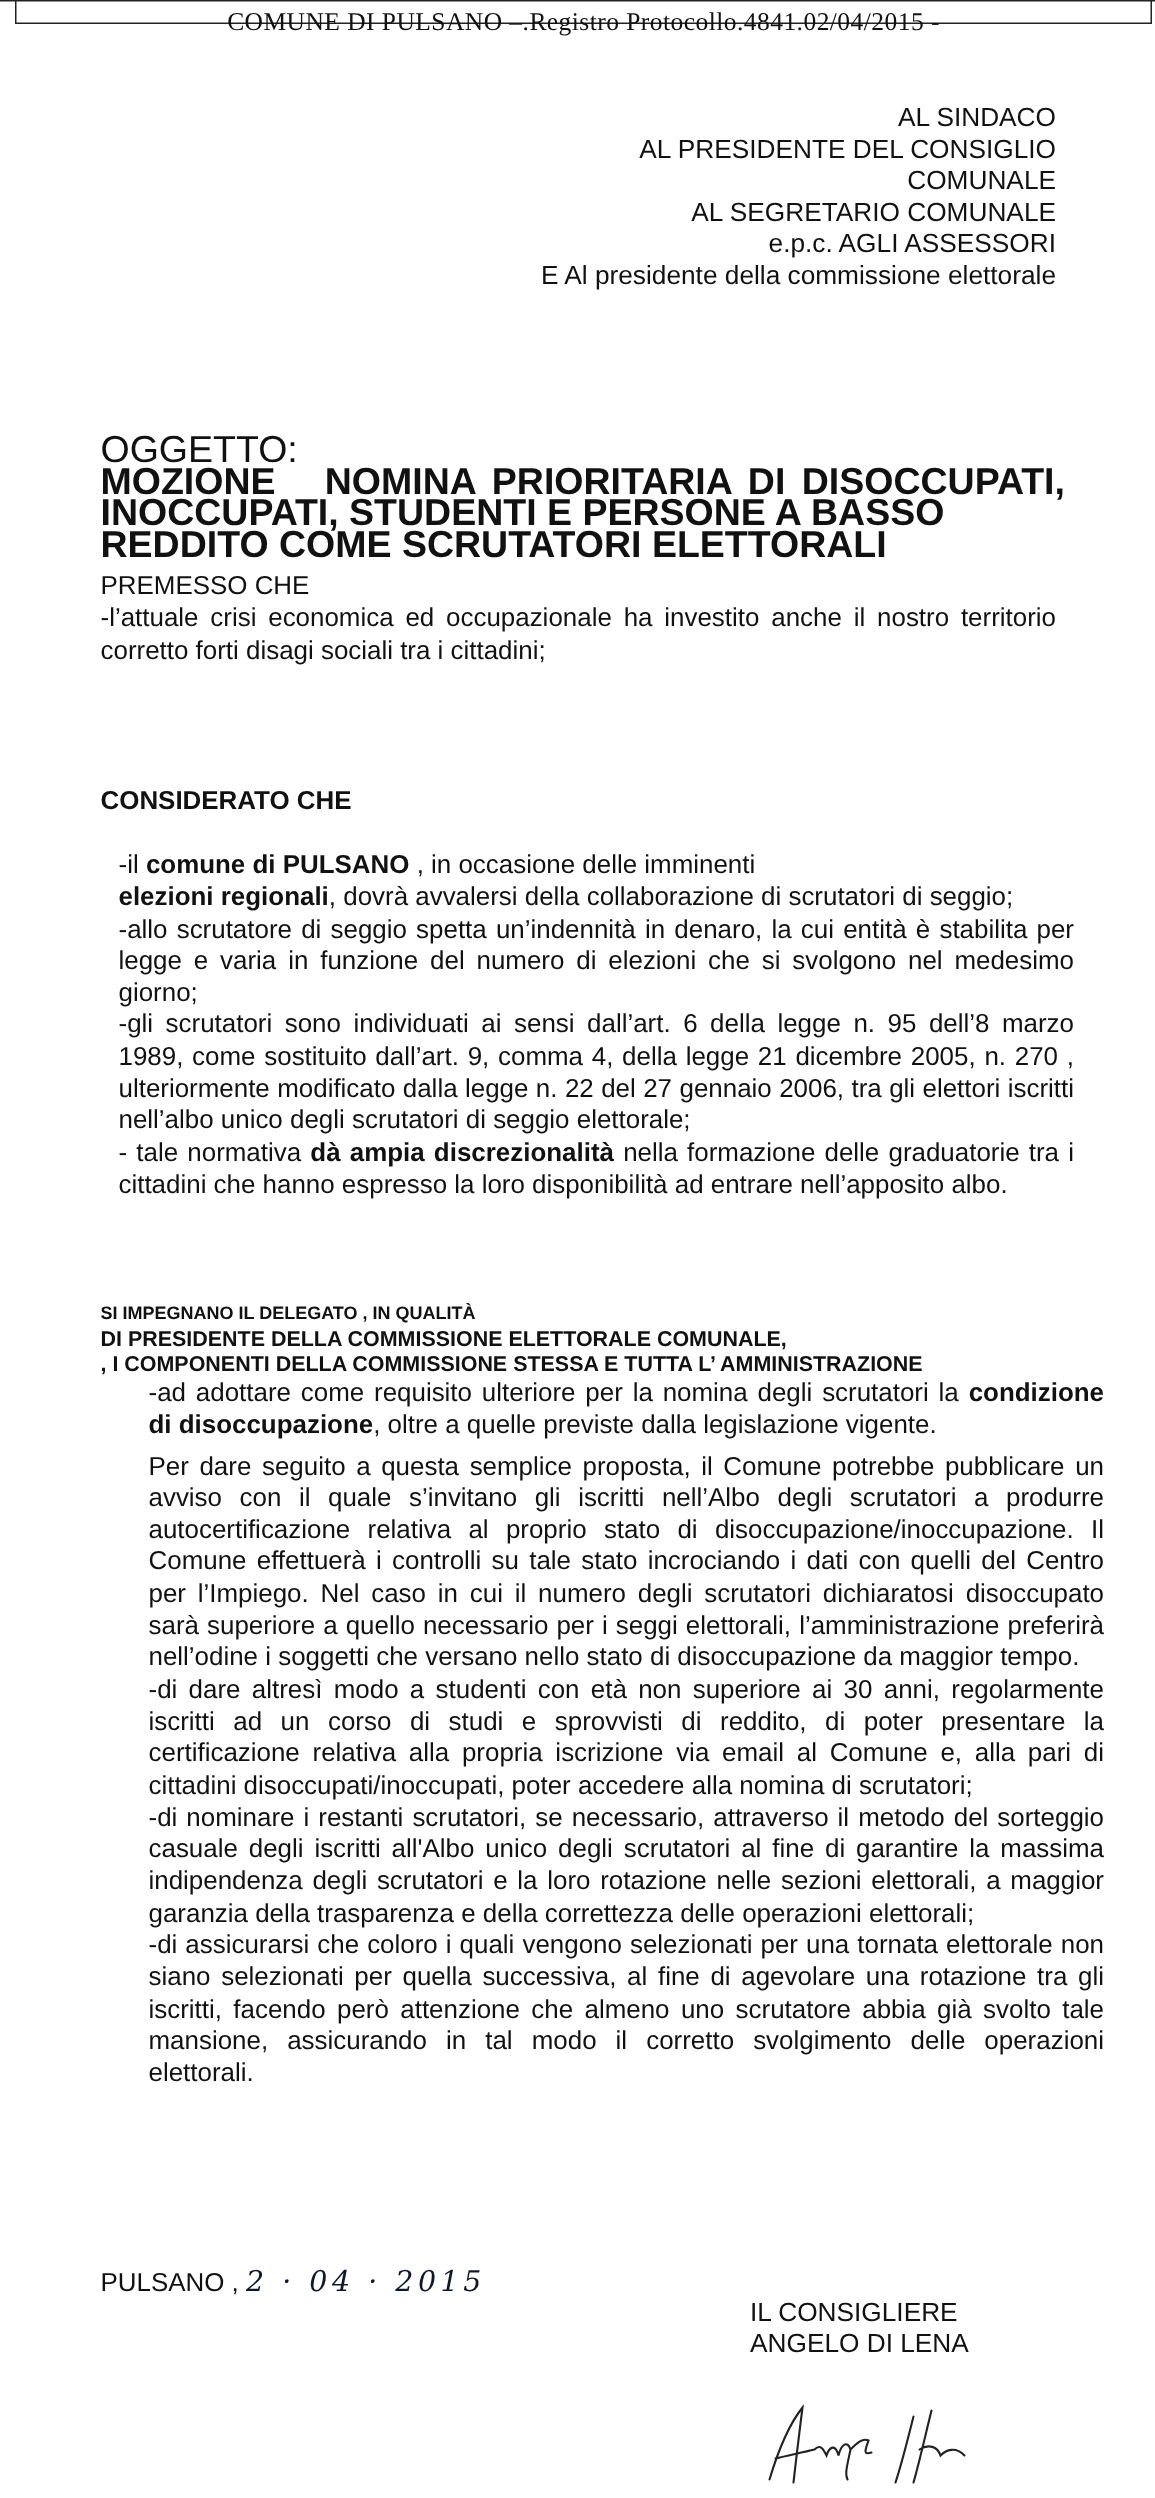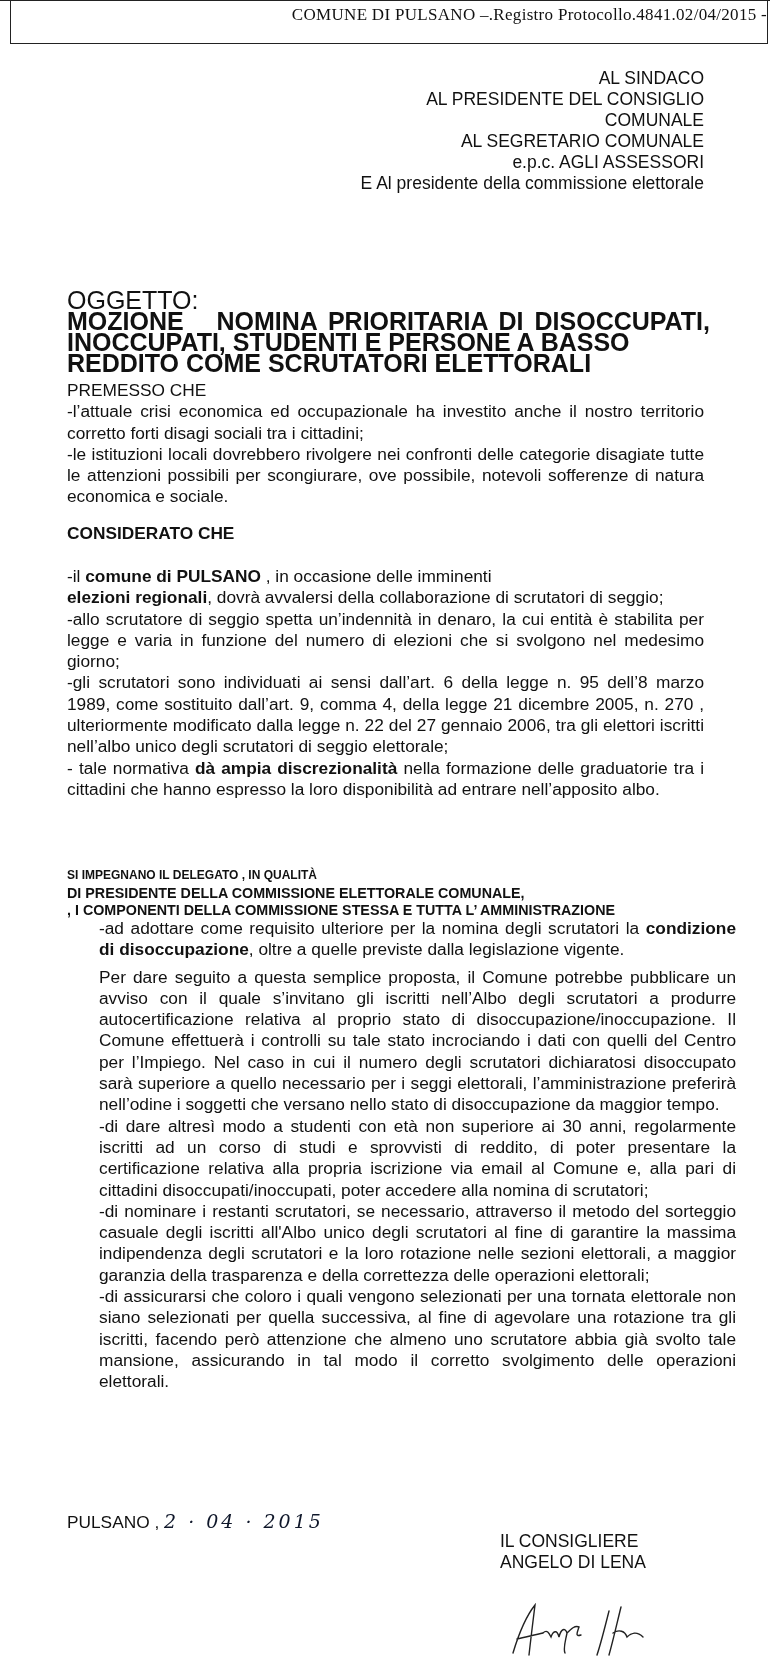--- a/index.html
+++ b/index.html
@@ -1,20 +1,20 @@
 <!DOCTYPE html>
 <html><head>
 <meta charset="utf-8">
 <style>
   html, body { margin: 0; padding: 0; background: #ffffff; }
   body { width: 770px; height: 1665px; position: relative; overflow: hidden;
          font-family: "Liberation Sans", sans-serif; color: #111; }
-  .stamp { position: absolute; left: 10px; top: 0; width: 758px; height: 44px;
+  .stamp { position: absolute; left: 10px; top: 0; width: 758px; height: 16px;
            border: 1.5px solid #222; border-top: none; box-sizing: border-box;
-           text-align: right; font-family: "Liberation Serif", serif; font-size: 17px;
+           text-align: center; font-family: "Liberation Serif", serif; font-size: 17px;
            line-height: 30px; letter-spacing: 0.3px; }
   .stamp-topline { position: absolute; left: 0; top: 0; width: 770px; height: 1px; background: #222; }
   .recipients { position: absolute; right: 66px; top: 68px; text-align: right;
                 font-size: 17.5px; line-height: 21px; }
   .recipients div { white-space: nowrap; }
   .body { position: absolute; left: 67px; width: 637px; font-size: 17.3px; line-height: 21.3px; }
   .subject { top: 290px; font-size: 25px; line-height: 21px; }
   .subject b { font-weight: bold; }
   .justify { text-align: justify; text-align-last: left; }
   .sec-title { font-weight: bold; }
@@ -44,28 +44,27 @@
 
 <div class="body subject">
   <div><span>OGGETTO: </span><b style="white-space:pre; word-spacing:4px;">MOZIONE   NOMINA PRIORITARIA DI DISOCCUPATI,</b></div>
   <div><b>INOCCUPATI, STUDENTI E PERSONE A BASSO</b></div>
   <div><b>REDDITO COME SCRUTATORI ELETTORALI</b></div>
 </div>
 
 <div class="body justify" style="top:380px;">
   <p>PREMESSO CHE</p>
   <p>-l’attuale crisi economica ed occupazionale ha investito anche il nostro territorio corretto forti disagi sociali tra i cittadini;</p>
-  <p>-le istituzioni locali dovrebbero rivolgere nei confronti delle categorie disagiate tutte le attenzioni possibili per scongiurare, ove possibile, notevoli sofferenze di natura economica e sociale.</p>
 </div>
 
 <div class="body" style="top:523px;">
   <p class="sec-title">CONSIDERATO CHE</p>
 </div>
 
-<div class="body justify" style="top:566px;">
+<div class="body justify" style="top:566px;margin-left:12px;">
   <p><span>-il </span><b>comune di PULSANO</b><span> , in occasione delle imminenti</span></p>
   <p><b>elezioni regionali</b><span>, dovrà avvalersi della collaborazione di scrutatori di seggio;</span></p>
   <p>-allo scrutatore di seggio spetta un’indennità in denaro, la cui entità è stabilita per legge e varia in funzione del numero di elezioni che si svolgono nel medesimo giorno;</p>
   <p>-gli scrutatori sono individuati ai sensi dall’art. 6 della legge n. 95 dell’8 marzo 1989, come sostituito dall’art. 9, comma 4, della legge 21 dicembre 2005, n. 270 , ulteriormente modificato dalla legge n. 22 del 27 gennaio 2006, tra gli elettori iscritti nell’albo unico degli scrutatori di seggio elettorale;</p>
   <p><span>- tale normativa </span><b>dà ampia discrezionalità</b><span> nella formazione delle graduatorie tra i cittadini che hanno espresso la loro disponibilità ad entrare nell’apposito albo.</span></p>
 </div>
 
 <div class="body" style="top:866px;">
   <p class="sec-title" style="font-size:12px; line-height:19px;">SI IMPEGNANO IL DELEGATO , IN QUALITÀ</p>
   <p class="small-bold">DI PRESIDENTE DELLA COMMISSIONE ELETTORALE COMUNALE,</p>

